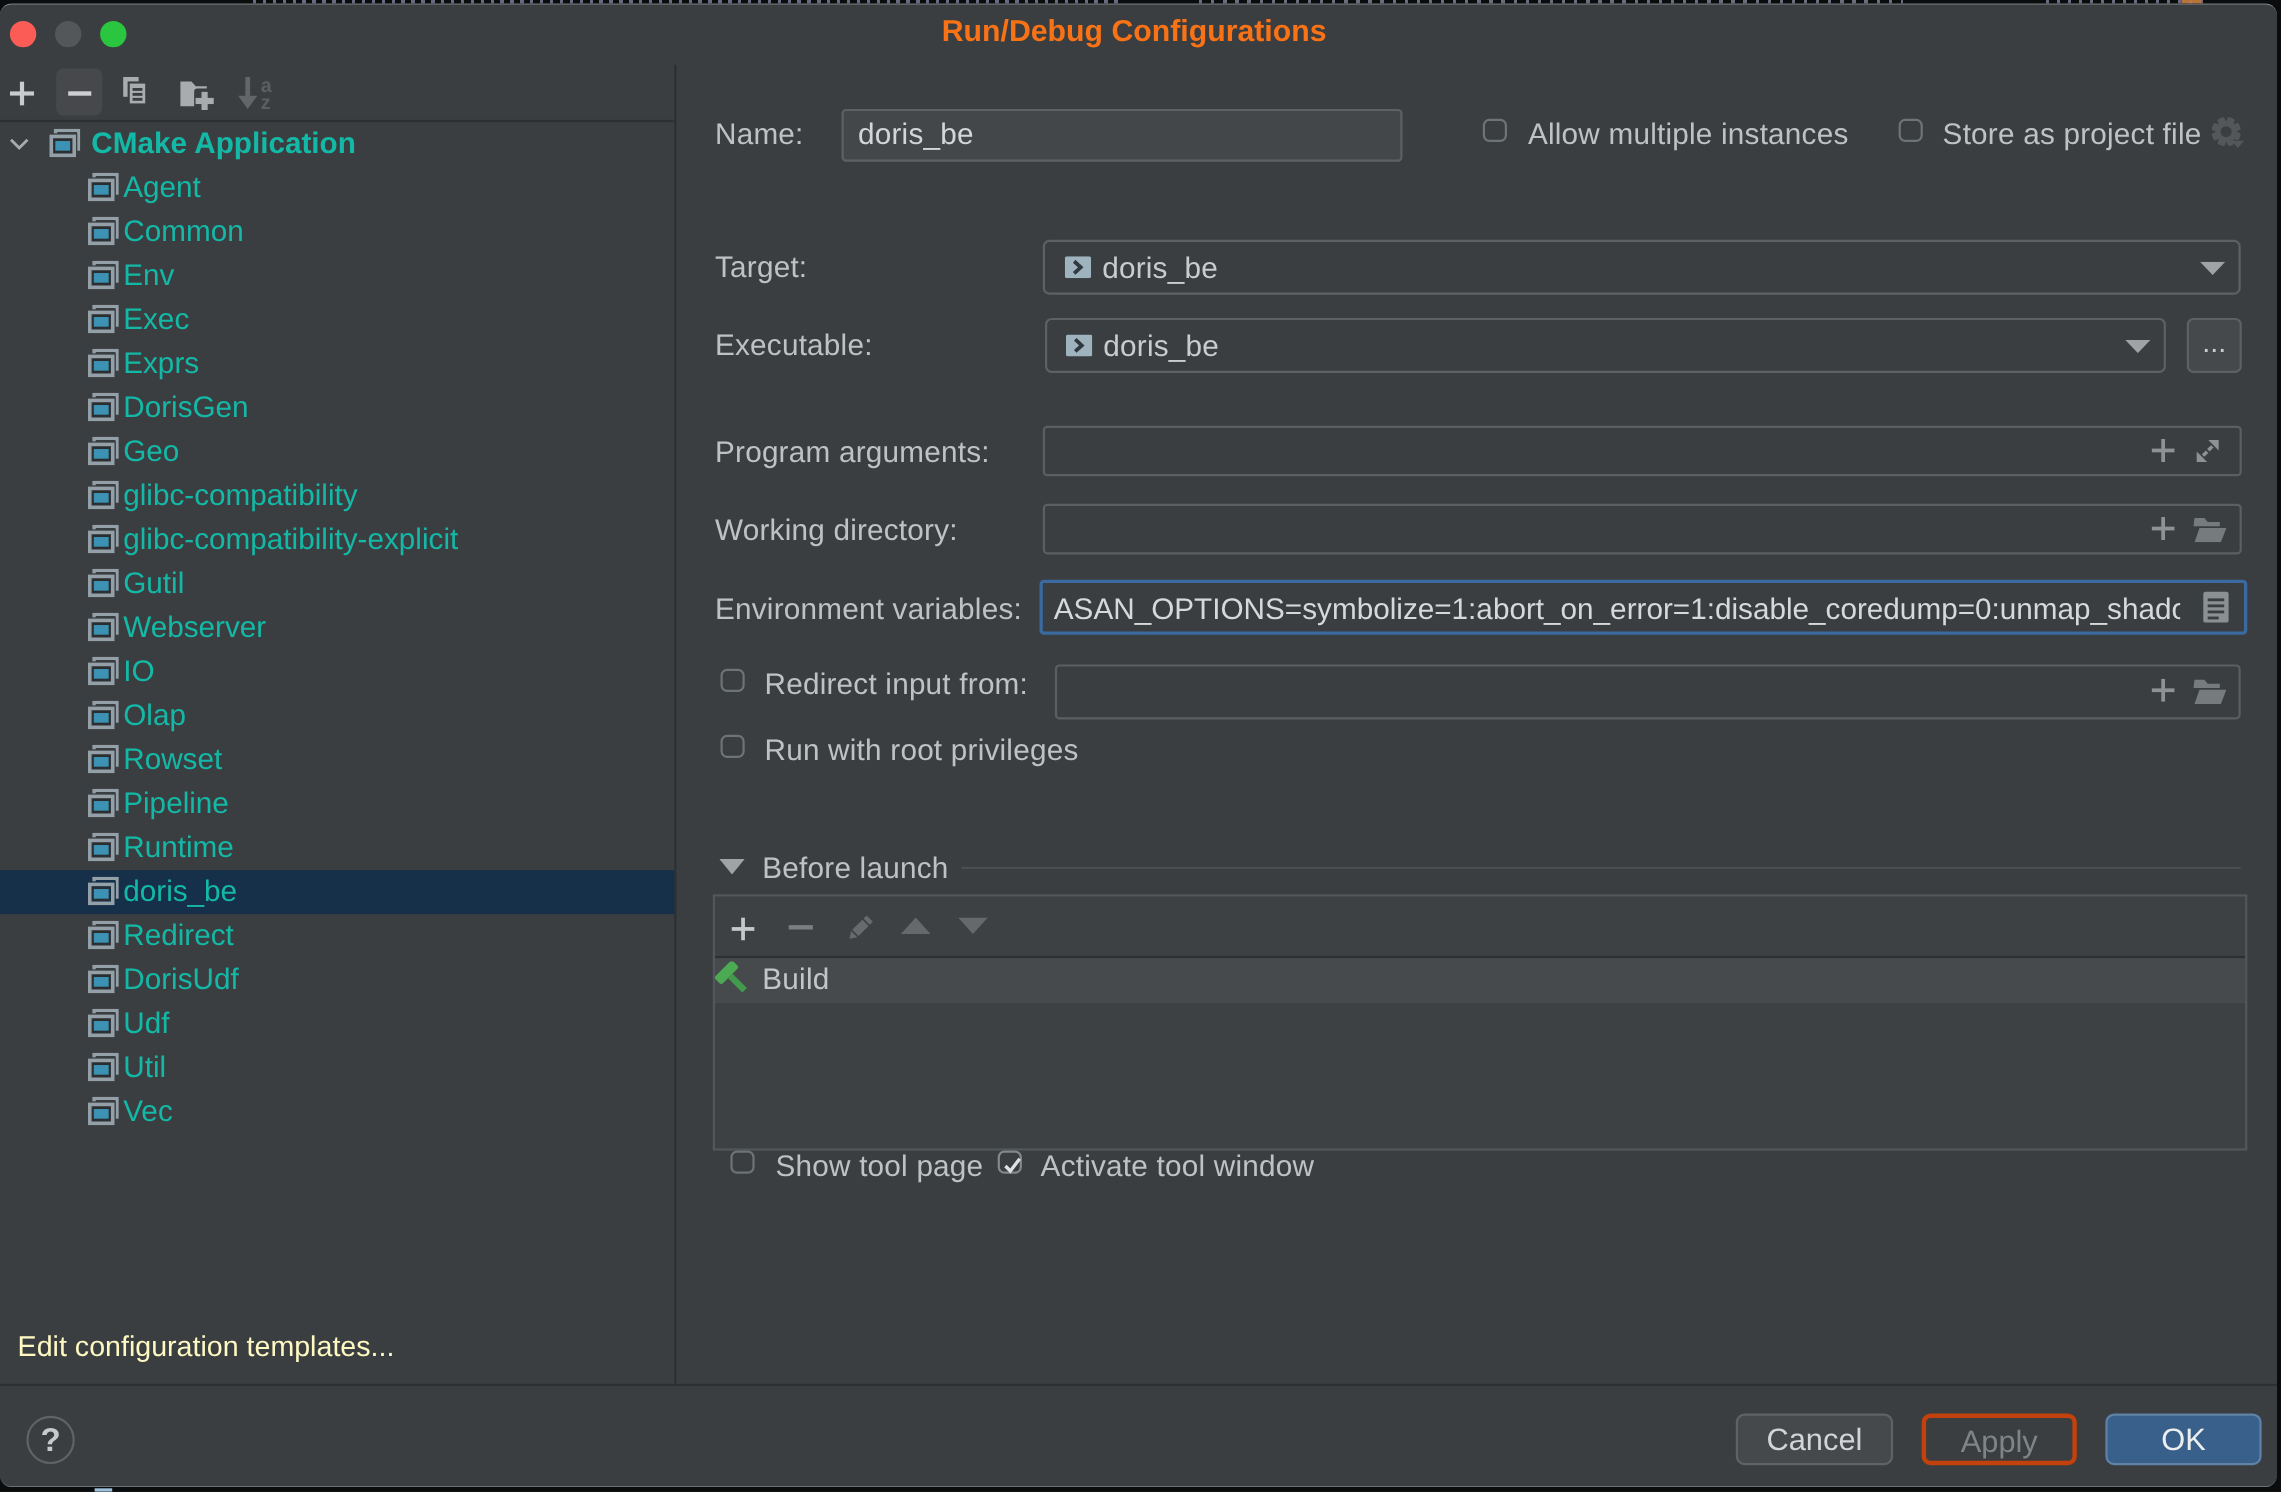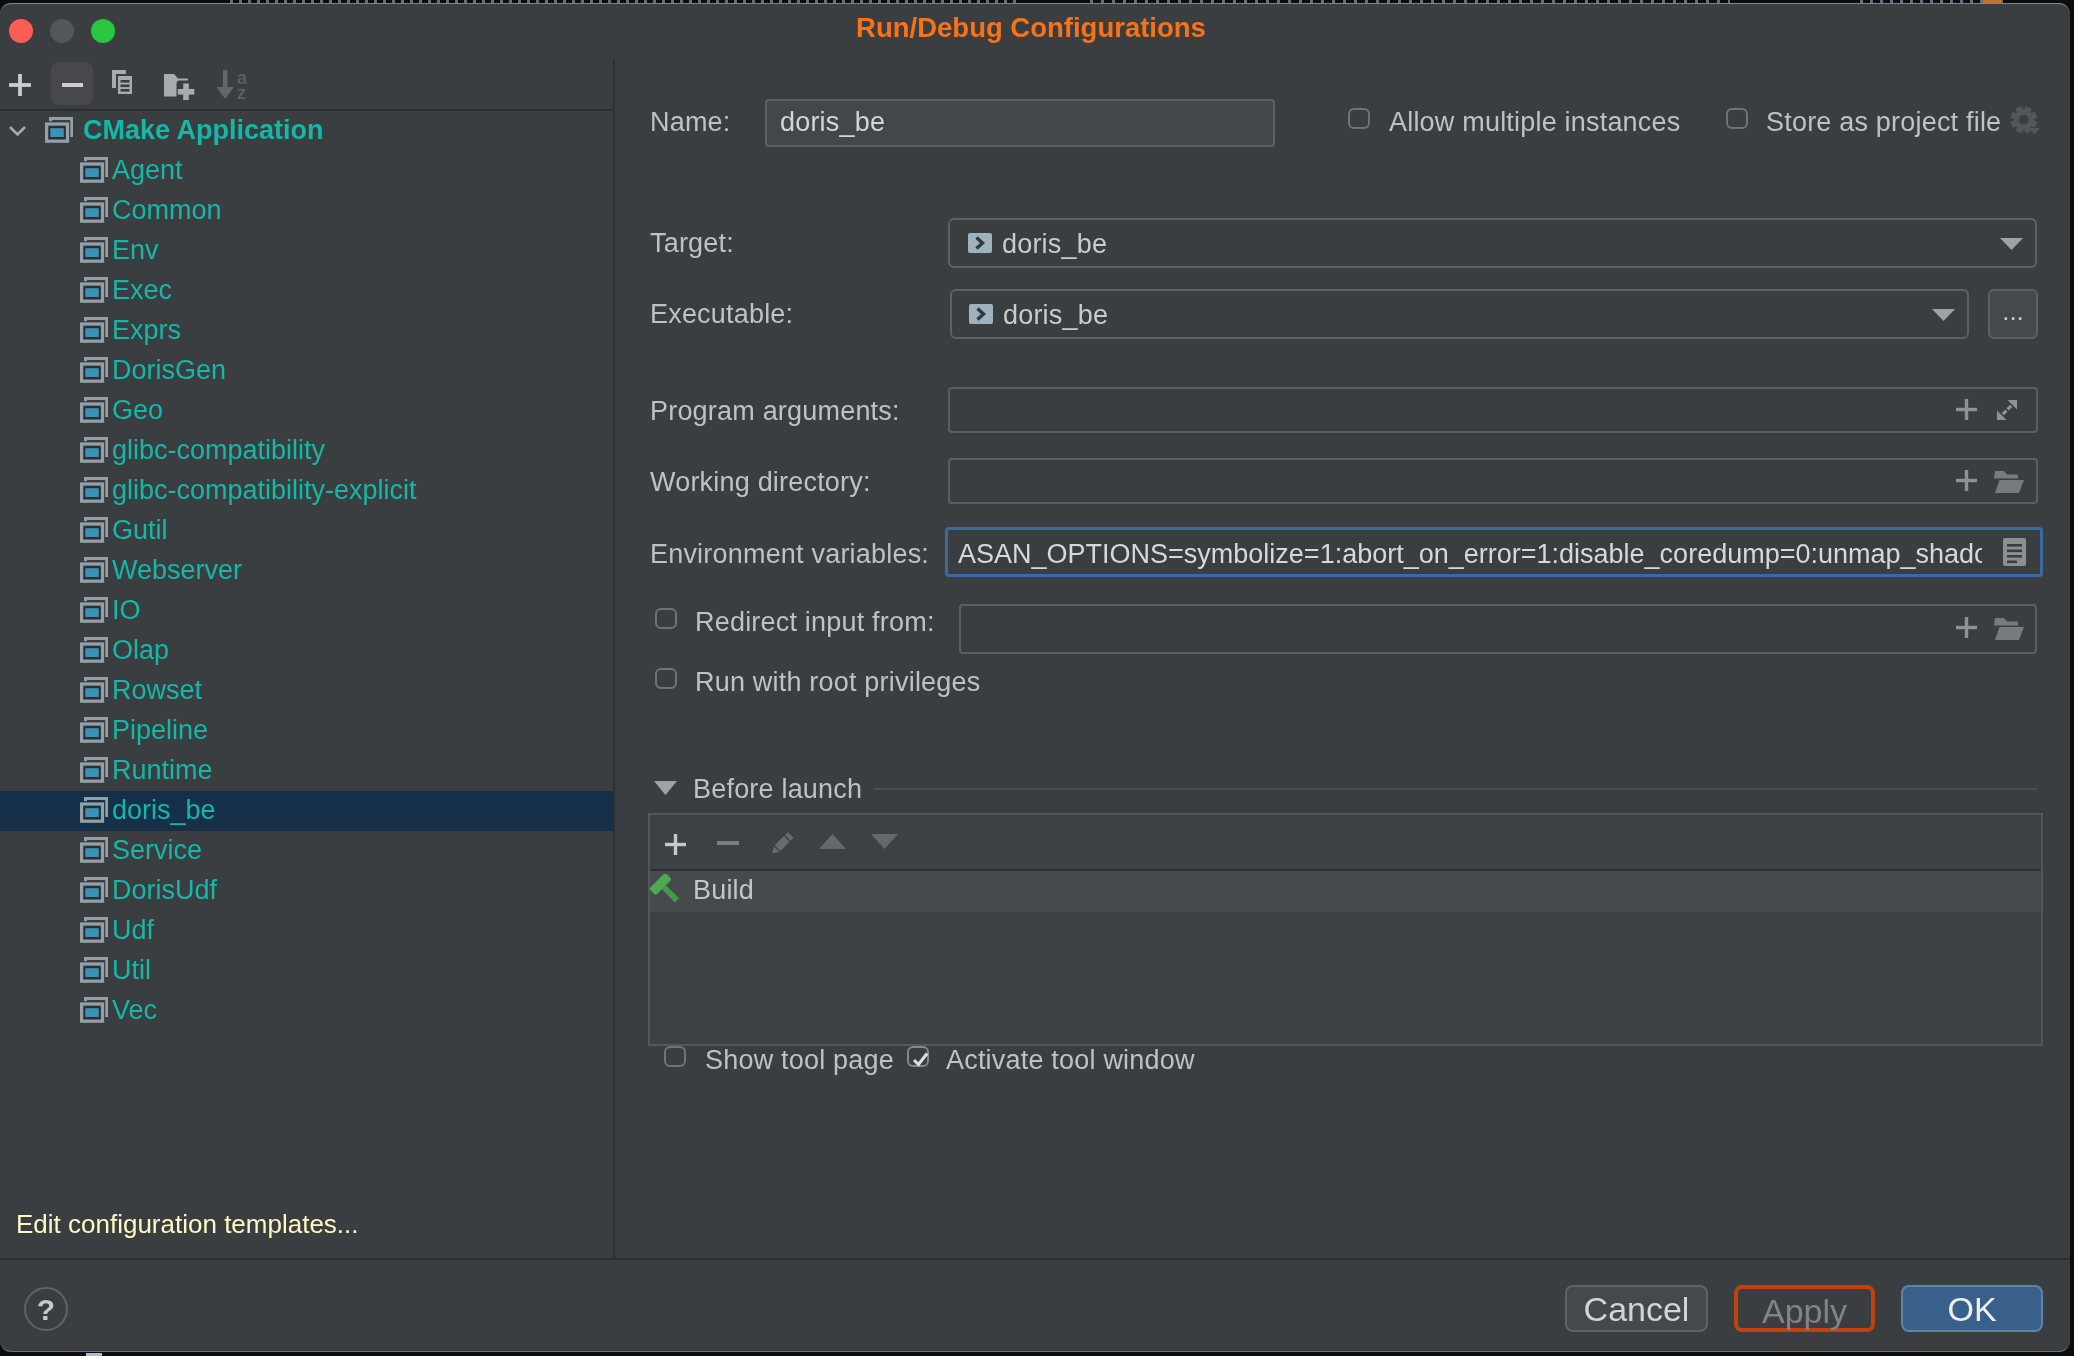--- a/index.html
+++ b/index.html
@@ -4,21 +4,21 @@
 html,body { width:2074px; height:1356px; background:#0B0C0D; overflow:hidden;
   font-family:"Liberation Sans", sans-serif; }
 #root { position:absolute; left:0; top:0; width:2074px; height:1356px; }
 .dlg { position:absolute; left:0; top:3px; width:2070px; height:1349px; background:#3B3E41;
   border-radius:11px; border-top:1.5px solid #84878A; border-bottom:1.5px solid #6E7174; }
 .t { position:absolute; font-size:27px; line-height:34px; color:#14b8a6; white-space:nowrap; }
 .b { font-weight:bold; }
 .lbl { position:absolute; font-size:27px; line-height:32px; letter-spacing:.2px; color:#BFC1C3; white-space:nowrap; }
 .fld { position:absolute; border:2px solid #5B5F62; border-radius:4px; }
 .combo { position:absolute; border:2px solid #5D6164; border-radius:6px; }
-.btn { position:absolute; border-radius:8px; font-size:34px; text-align:center; }
+.btn { position:absolute; border-radius:8px; font-size:28px; text-align:center;margin-left:13px; }
 </style></head><body>
 <div id="root">
 <div class="dlg"></div>
 
 <div style="position:absolute;left:230px;top:0;width:790px;height:3px;background:repeating-linear-gradient(90deg,#A5A8CF 0 3px,rgba(0,0,0,0) 3px 9px);opacity:.6"></div>
 <div style="position:absolute;left:1090px;top:0;width:640px;height:3px;background:repeating-linear-gradient(90deg,#B9BBD8 0 3px,rgba(0,0,0,0) 3px 11px);opacity:.55"></div>
 <div style="position:absolute;left:1860px;top:0;width:150px;height:3px;background:repeating-linear-gradient(90deg,#9B9DBE 0 3px,rgba(0,0,0,0) 3px 10px);opacity:.65"></div>
 <div style="position:absolute;left:1983px;top:0;width:18px;height:3px;background:#C07A3E;opacity:.95"></div>
 
 <div style="position:absolute;left:9px;top:19px;width:24px;height:24px;border-radius:50%;background:#FB5D56"></div>
@@ -206,21 +206,21 @@
 <rect x="6.3" y="11.2" width="13.5" height="8.8" fill="#3B92B4"></rect>
 </svg>
 <div class="t" style="left:112px;top:793px">doris_be</div>
 <svg style="position:absolute;left:79px;top:837px" width="29" height="27" viewBox="0 0 29 27">
 <rect x="6.5" y="1.5" width="21" height="17" fill="none" stroke="#93A0A8" stroke-width="3"></rect>
 <rect x="0" y="4.2" width="26.3" height="22.8" fill="#3B3E41"></rect>
 <rect x="2.6" y="7" width="20.9" height="17.2" fill="none" stroke="#93A0A8" stroke-width="3.2"></rect>
 <rect x="4.9" y="9.3" width="16.3" height="12.6" fill="#2B2E30"></rect>
 <rect x="6.3" y="11.2" width="13.5" height="8.8" fill="#3B92B4"></rect>
 </svg>
-<div class="t" style="left:112px;top:833px">Service</div>
+<div class="t" style="left:112px;top:833px">Redirect</div>
 <svg style="position:absolute;left:79px;top:877px" width="29" height="27" viewBox="0 0 29 27">
 <rect x="6.5" y="1.5" width="21" height="17" fill="none" stroke="#93A0A8" stroke-width="3"></rect>
 <rect x="0" y="4.2" width="26.3" height="22.8" fill="#3B3E41"></rect>
 <rect x="2.6" y="7" width="20.9" height="17.2" fill="none" stroke="#93A0A8" stroke-width="3.2"></rect>
 <rect x="4.9" y="9.3" width="16.3" height="12.6" fill="#2B2E30"></rect>
 <rect x="6.3" y="11.2" width="13.5" height="8.8" fill="#3B92B4"></rect>
 </svg>
 <div class="t" style="left:112px;top:873px">DorisUdf</div>
 <svg style="position:absolute;left:79px;top:917px" width="29" height="27" viewBox="0 0 29 27">
 <rect x="6.5" y="1.5" width="21" height="17" fill="none" stroke="#93A0A8" stroke-width="3"></rect>

